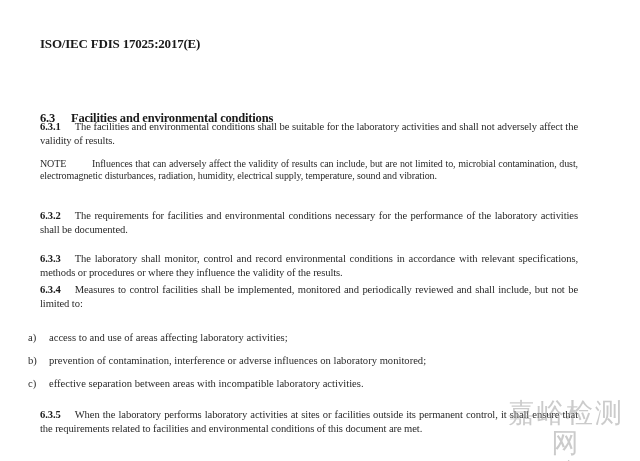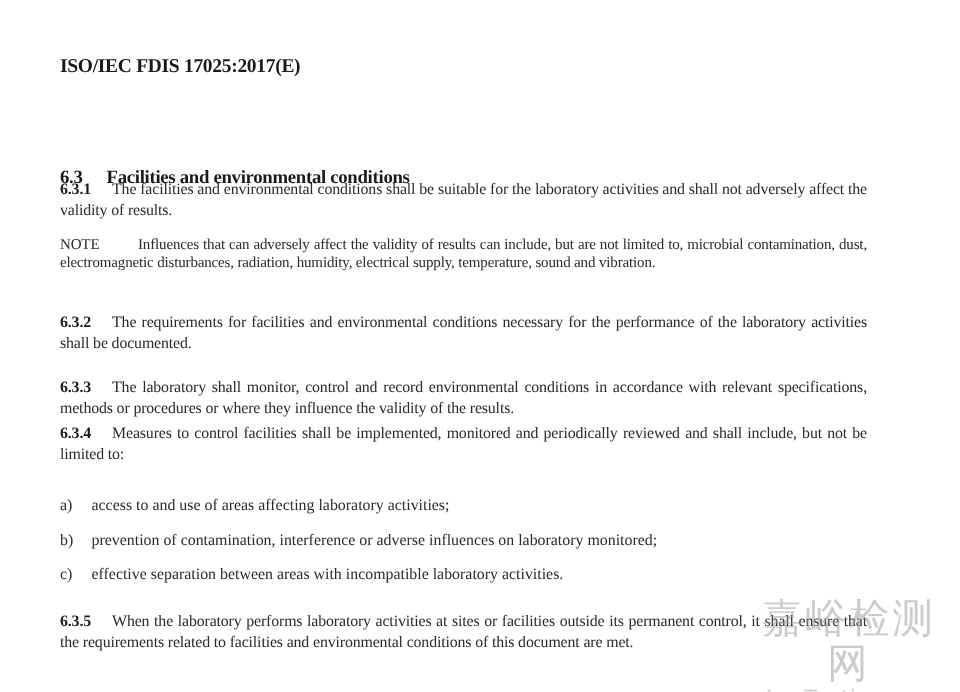--- a/index.html
+++ b/index.html
@@ -20,21 +20,21 @@
   }
   .section-title .num { display: inline-block; width: 31px; }
   .para {
     position: absolute; left: 40px; width: 538px;
     font-size: 10.6px; line-height: 13.5px; text-align: justify; color: #2a2a2a;
     letter-spacing: -0.1px;
   }
   .para .pnum { font-weight: bold; margin-right: 14px; color: #1a1a1a; }
   .note { font-size: 10px; line-height: 12px; }
   .note .nlabel { display: inline-block; width: 52px; }
-  .list-item { position: absolute; left: 40px; font-size: 10.6px; color: #2a2a2a; }
+  .list-item { position: absolute; left: 28px; font-size: 10.6px; color: #2a2a2a; }
   .list-item .lbl { display: inline-block; width: 21px; }
   .watermark {
     position: absolute; left: 496px; top: 398px; width: 140px; text-align: center;
     color: rgba(160,160,160,0.55); pointer-events: none;
   }
   .wm-cn { font-family: "DejaVu Sans", sans-serif; font-size: 27px; letter-spacing: 2px; line-height: 30px; }
   .wm-en { font-family: "DejaVu Sans", sans-serif; font-style: italic; font-size: 14px; letter-spacing: 0.5px; margin-top: 0px; }
 </style>
 </head>
 <body>

